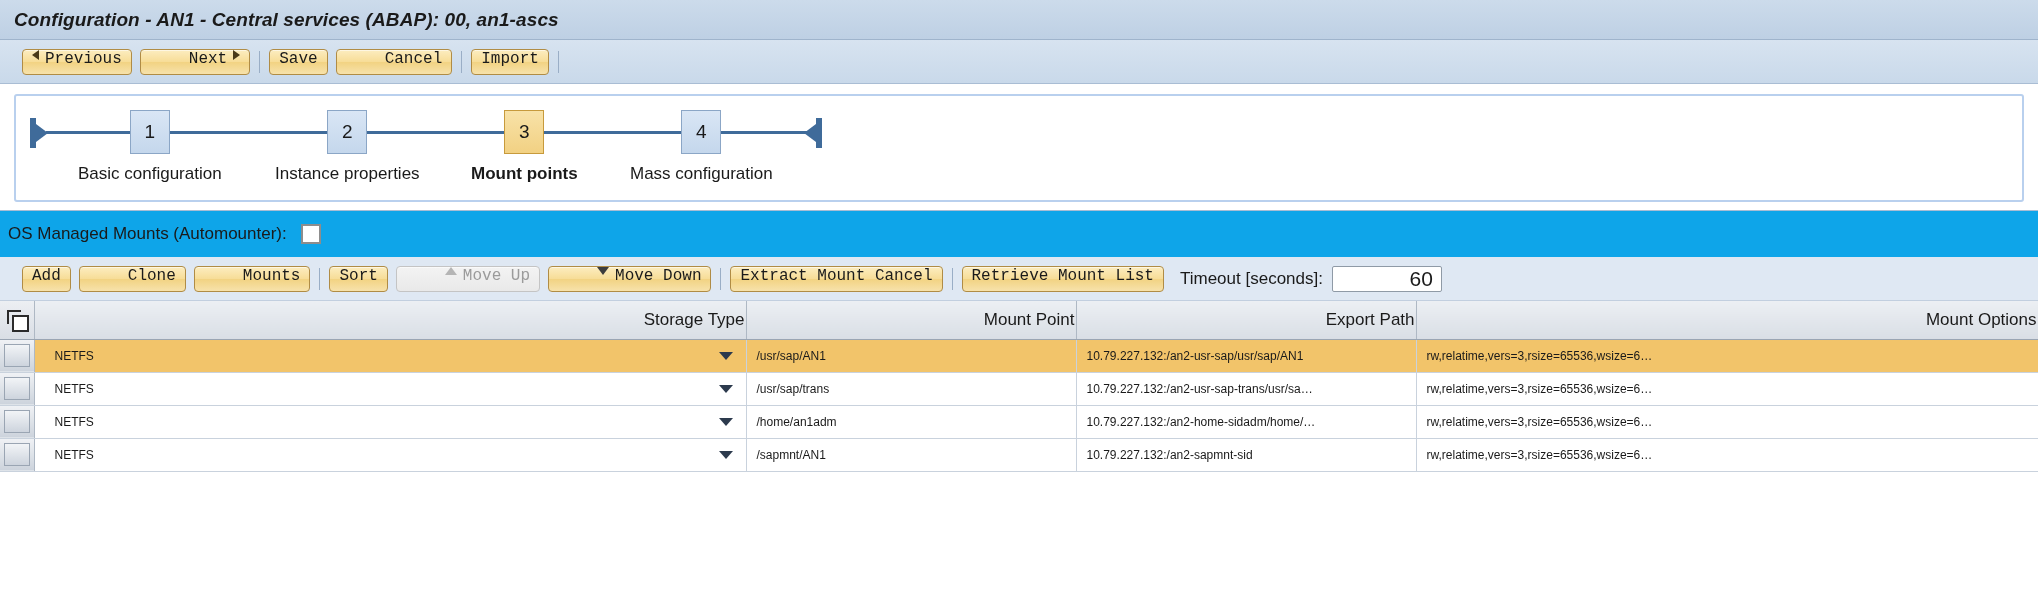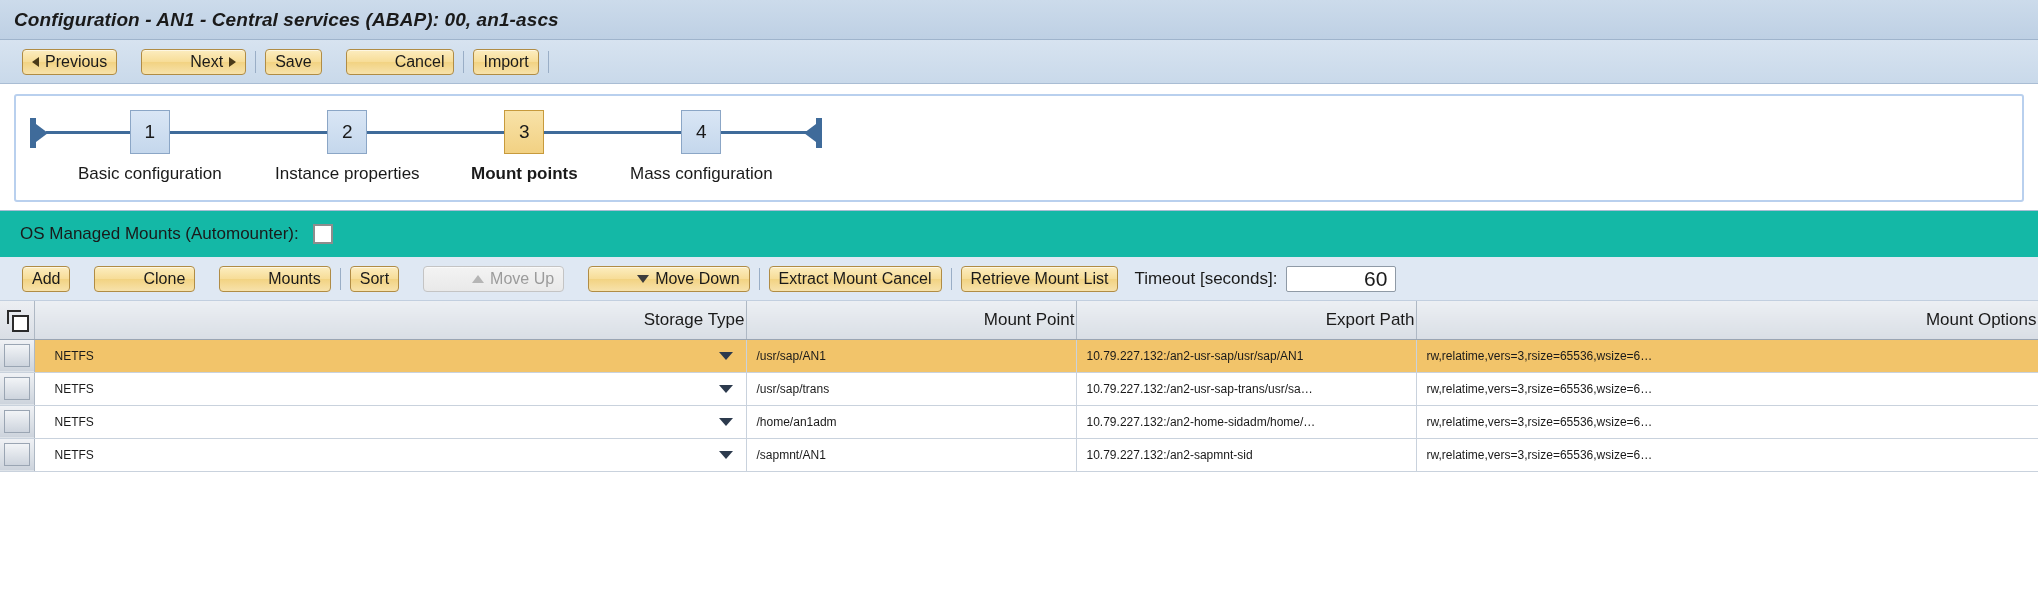--- a/index.html
+++ b/index.html
@@ -46,28 +46,28 @@
     gap: 0px;
     flex: 0 0 auto;
   }
   .btn {
     height: 26px;
     border: 1px solid #b08c45;
     border-radius: 4px;
     background: linear-gradient(to bottom, #fcedc0 0%, #f7dd98 48%, #f2d383 52%, #f7e2ab 100%);
     color: #1a1a1a;
     font-size: 16px;
-    font-family: Liberation Sans, sans-serif;
+    font-family: Liberation Mono, monospace;
     padding: 0 9px;
-    display: inline-flex; align-items: center; gap: 6px;
+    display: inline-flex; gap: 6px;
     white-space: nowrap;
     cursor: default;
     box-shadow: 0 1px 0 rgba(255,255,255,.55) inset;
   }
-  .btn + .btn { margin-left: 24px; padding-left: 48px; }
+  .btn + .btn { margin-left: 8px; padding-left: 48px; }
   .btn.disabled {
     color: #9b9b9b;
     border-color: #c4c4c4;
     background: linear-gradient(to bottom, #f3f3f3 0%, #e9e9e9 100%);
   }
   .btn .tri-l { border-style: solid; border-width: 5px 7px 5px 0; border-color: transparent #4a3a18 transparent transparent; width:0;height:0; }
   .btn .tri-r { border-style: solid; border-width: 5px 0 5px 7px; border-color: transparent transparent transparent #4a3a18; width:0;height:0; }
   .btn .tri-u { border-style: solid; border-width: 0 6px 8px 6px; border-color: transparent transparent #b5b5b5 transparent; width:0;height:0; }
   .btn .tri-d { border-style: solid; border-width: 8px 6px 0 6px; border-color: #3c3c3c transparent transparent transparent; width:0;height:0; }
   .sep {
@@ -142,23 +142,23 @@
     margin-top: 10px;
     font-size: 17px;
     color: #1a1a1a;
     white-space: nowrap;
   }
   .step.active .label { font-weight: bold; }
 
   
   .opt-row {
     height: 46px;
-    background: #14b8a6;
+    background: #0ea5e9;
     display: flex; align-items: center;
-    padding-left: 20px;
+    padding-left: 8px;
     flex: 0 0 auto;
   }
   .opt-row .lbl { font-size: 17px; color: #1a1a1a; }
   .cbox {
     width: 20px; height: 20px;
     border: 2px solid #8d8d8d;
     background: #ffffff;
     margin-left: 14px;
     cursor: default;
   }

